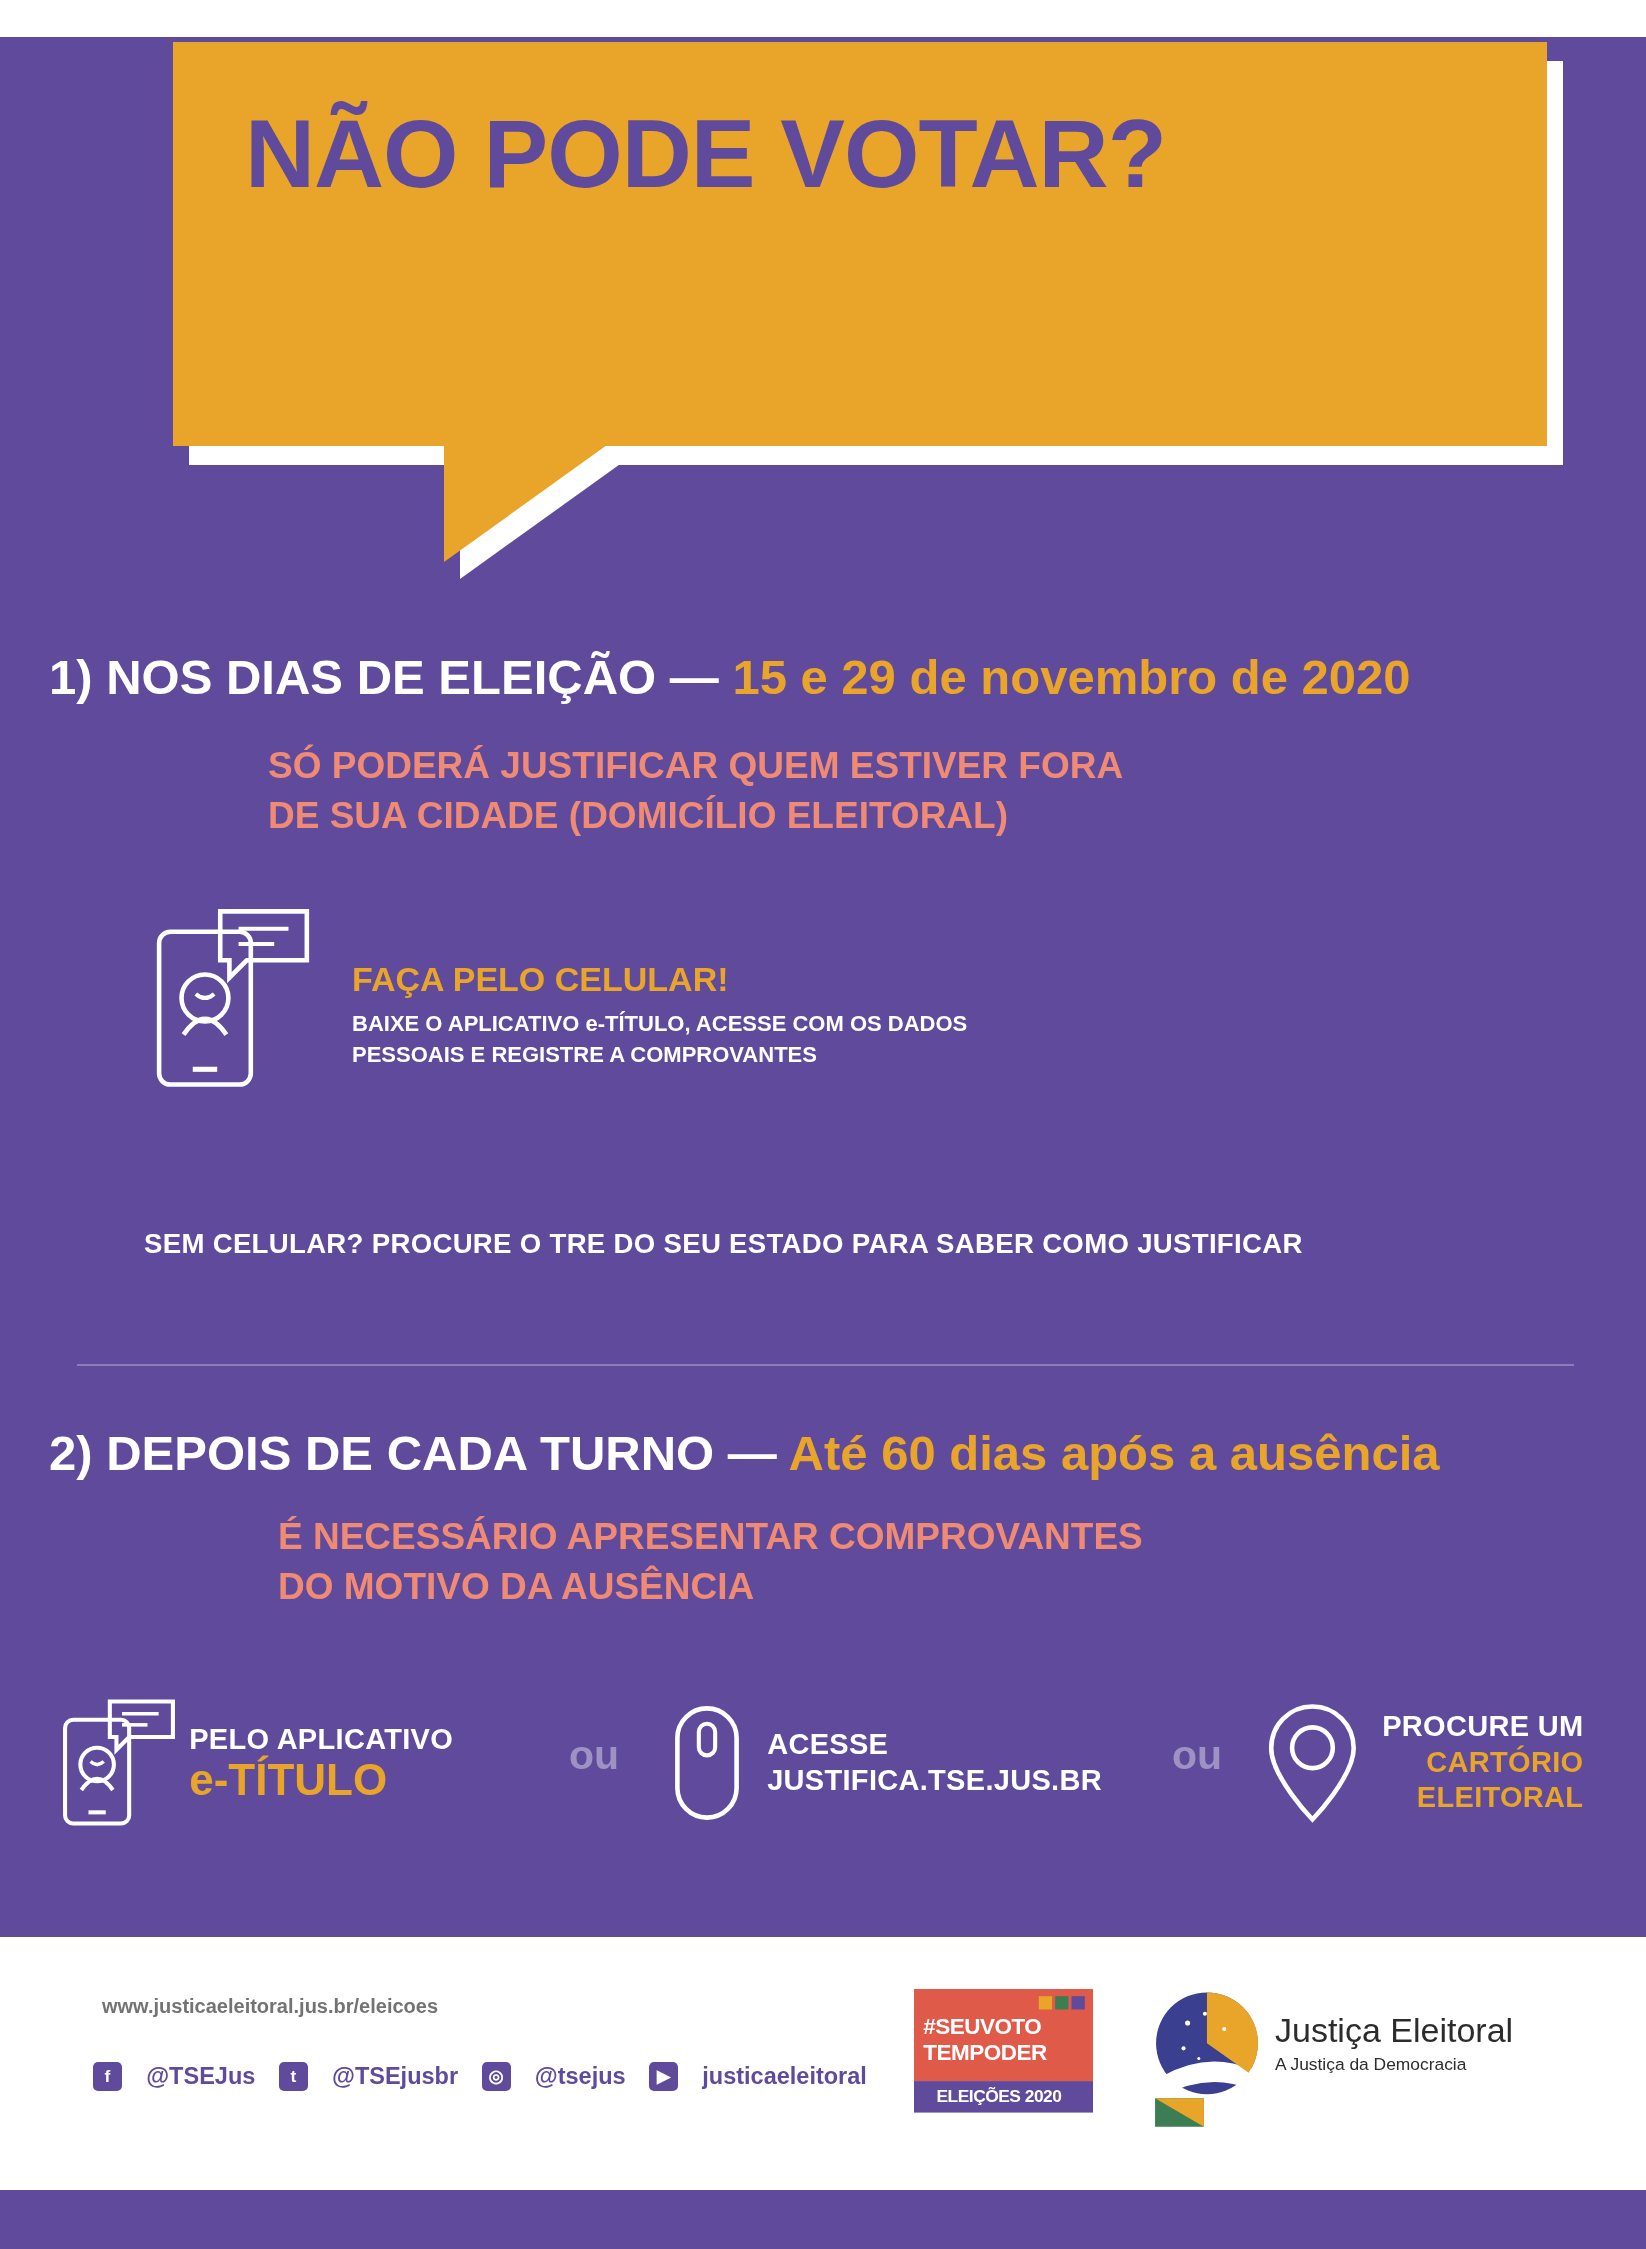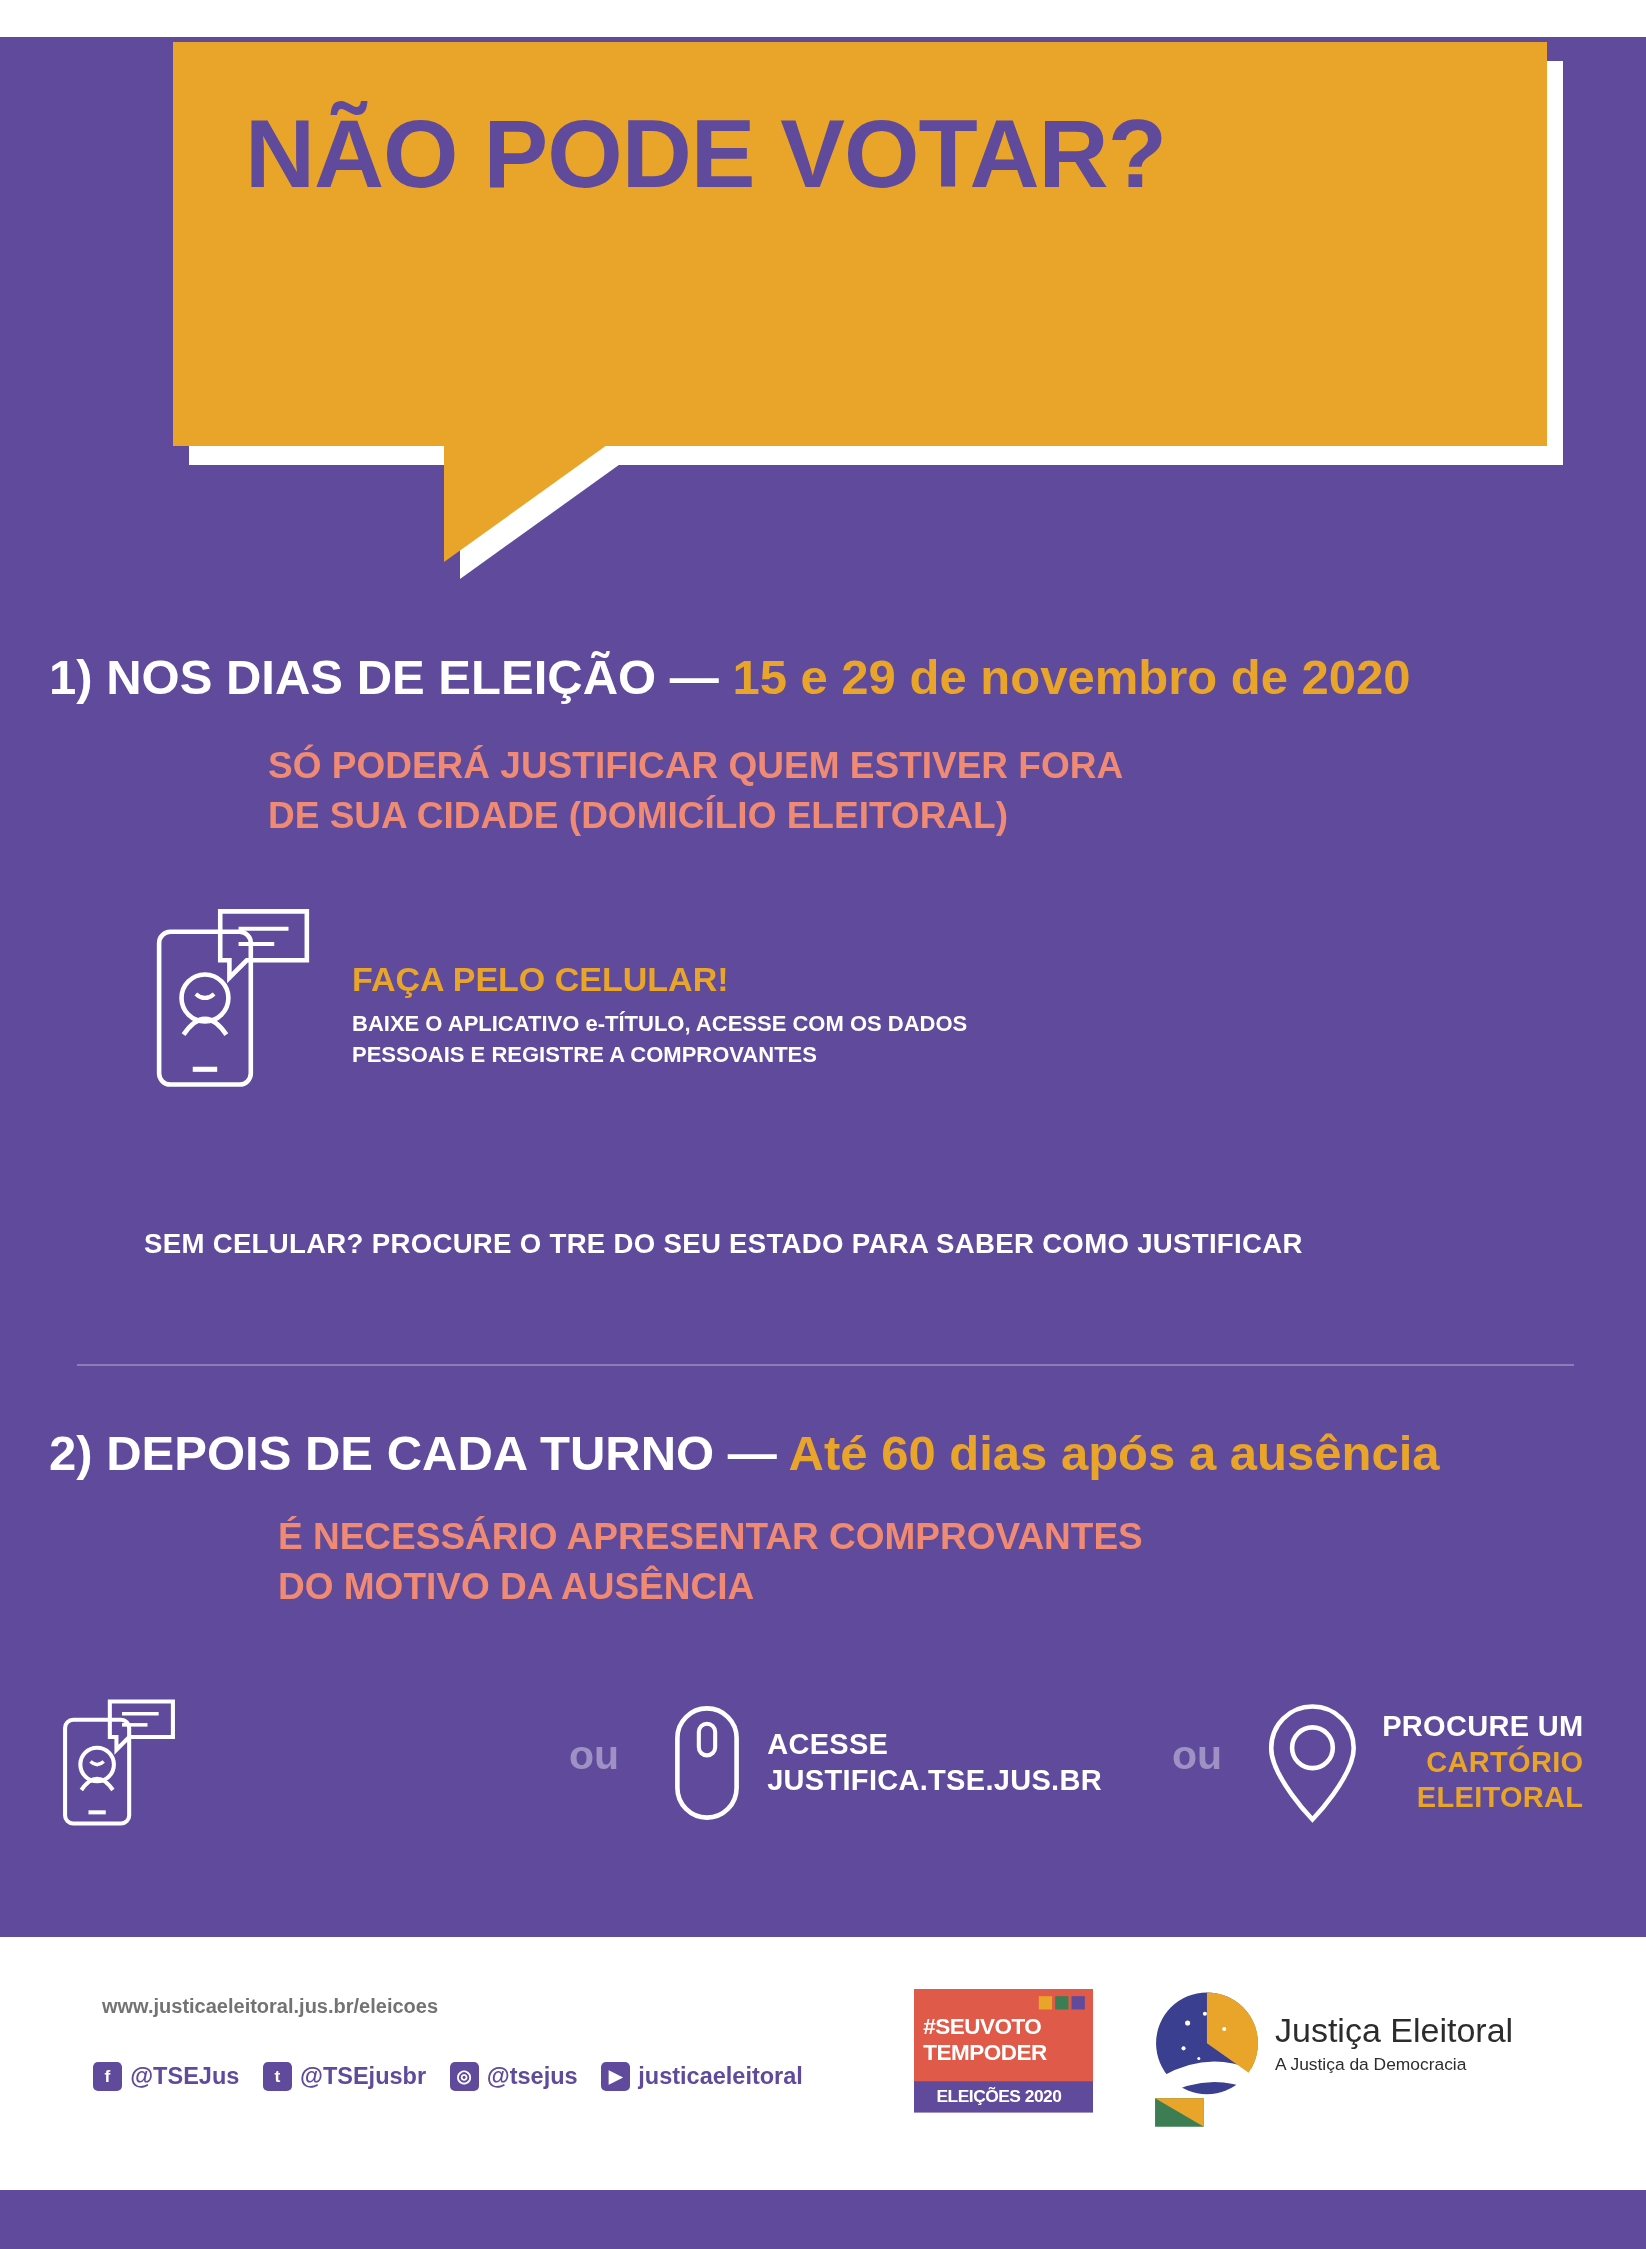--- a/index.html
+++ b/index.html
@@ -278,20 +278,21 @@
     align-items: center;
     justify-content: center;
     font-size: 17.4px;
     font-weight: bold;
     margin-right: 8.2px;
   }
   .social .handle {
     font-size: 23.5px;
     font-weight: bold;
     color: #5f4a9b;
+    margin-left: 16px;
   }
 
   .seuvoto {
     position: absolute;
     left: 914px;
     top: 1989px;
     width: 175px;
     height: 133px;
   }
   .sv-line {
@@ -391,20 +392,24 @@
         <svg viewBox="0 0 230 250" width="117" height="128" fill="none" stroke="#ffffff" stroke-width="8">
           <rect x="8" y="40" width="126" height="204" rx="16"></rect>
           <line x1="54" y1="222" x2="88" y2="222" stroke-width="8"></line>
           <path d="M40 178 q31 -44 62 0" stroke-width="8"></path>
           <circle cx="71" cy="128" r="33" stroke-width="8"></circle>
           <path d="M58 122 q13 12 26 0" stroke-width="7"></path>
           <path d="M96 4 h124 v70 h-86 l-25 25 v-25 h-13 z" stroke-width="8"></path>
           <line x1="120" y1="28" x2="192" y2="28" stroke-width="7"></line>
           <line x1="120" y1="50" x2="170" y2="50" stroke-width="7"></line>
         </svg>
+      </div>
+      <div class="opt-text">
+        <span class="small">PELO APLICATIVO</span>
+        <span class="big">e-TÍTULO</span>
       </div>
     </div>
 
     <div class="ou" style="left:508px;">ou</div>
 
     <div class="opt" style="left:598px;">
       <div class="opt-ico" style="width:97px;">
         <svg viewBox="0 0 190 250" width="97" height="128" fill="none" stroke="#ffffff" stroke-width="9">
           <rect x="36" y="18" width="116" height="214" rx="58"></rect>
           <rect x="78" y="48" width="32" height="62" rx="16" stroke-width="8"></rect>

